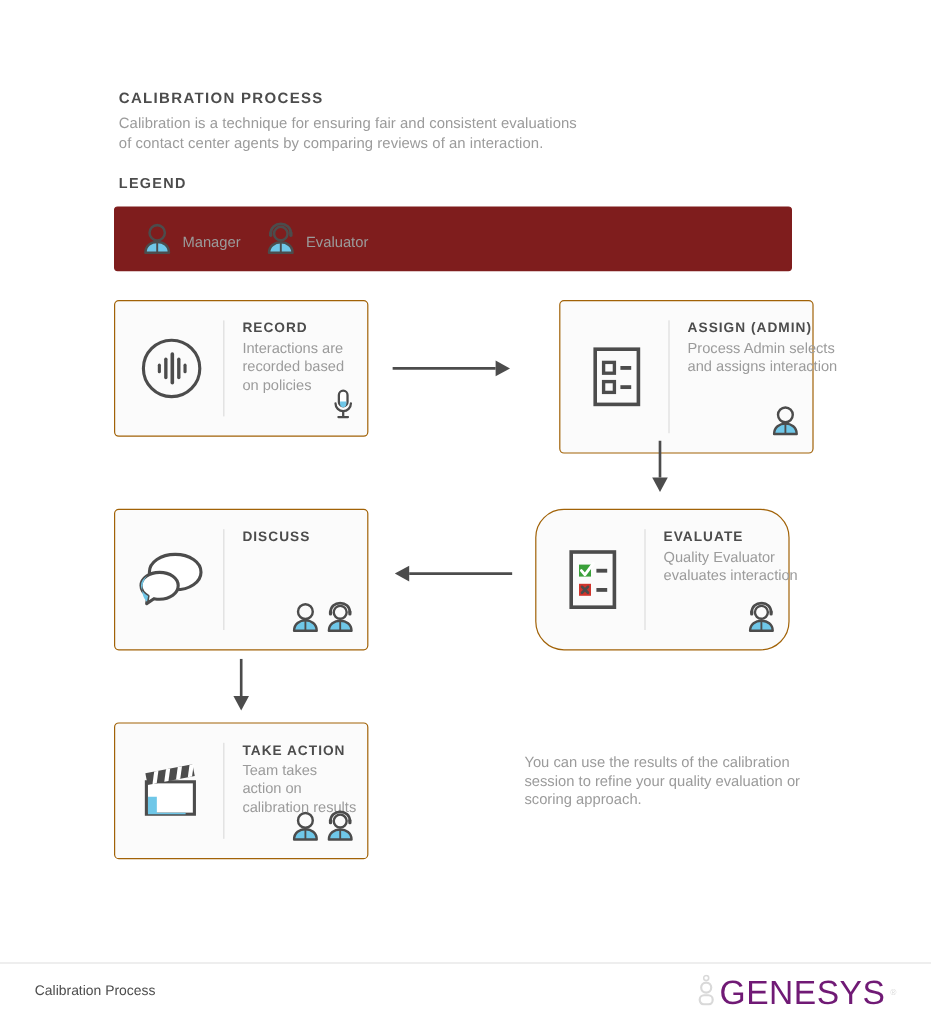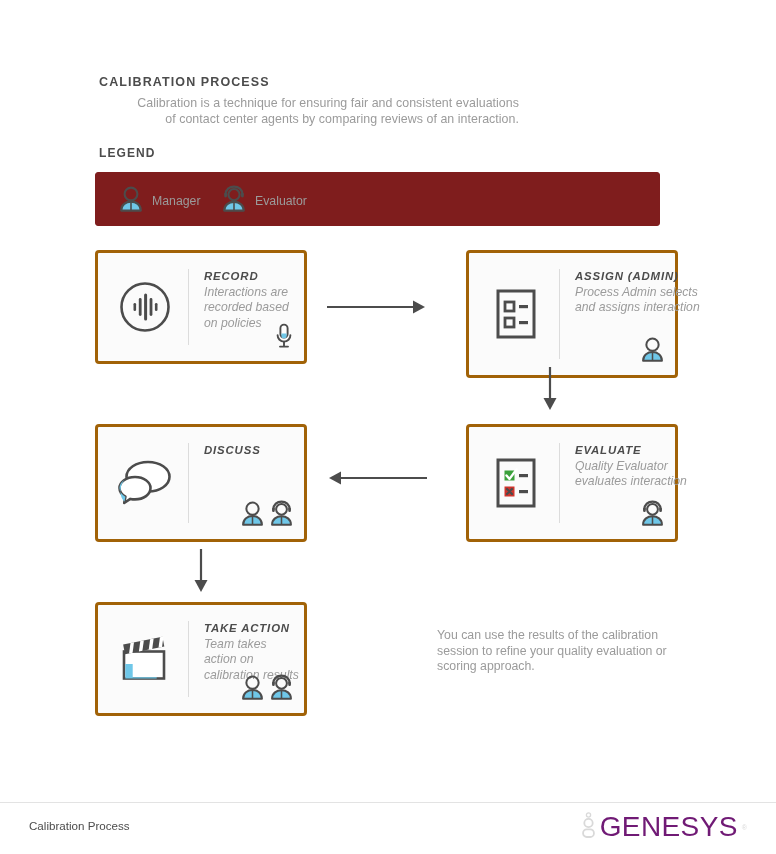--- a/index.html
+++ b/index.html
@@ -31,21 +31,20 @@
     letter-spacing: 1.1px;
     color: #4c4c4c;
     margin: 0 0 7px 0;
   }
   .h-desc {
     font-size: 12.4px;
     line-height: 15.6px;
     color: #9b9b9b;
     margin: 0;
     letter-spacing: 0.05px;
-    text-align: right;
   }
 
   .legend-title {
     position: absolute;
     left: 99px; top: 146px;
     font-size: 12px;
     font-weight: bold;
     letter-spacing: 1.1px;
     color: #4c4c4c;
   }
@@ -69,29 +68,28 @@
   .legend-item.two { left: 125px; top: 12px; }
   .legend-label {
     font-size: 12.3px;
     color: #9b9b9b;
   }
 
   
   .card {
     position: absolute;
     background: #fbfbfb;
-    border: 3px solid #a16207;
+    border: 1px solid #a16207;
     border-radius: 4px;
     box-sizing: border-box;
-    font-style: italic;
   }
   .card-record  { left: 95px;  top: 250px; width: 212px; height: 114px; }
   .card-assign  { left: 466px; top: 250px; width: 212px; height: 128px; }
   .card-discuss { left: 95px;  top: 424px; width: 212px; height: 118px; }
-  .card-evaluate{ left: 466px; top: 424px; width: 212px; height: 118px; }
+  .card-evaluate{ left: 446px; top: 424px; width: 212px; height: 118px; border-radius: 24px; }
   .card-action  { left: 95px;  top: 602px; width: 212px; height: 114px; }
 
   .card-icon {
     position: absolute;
     left: 16px; top: 50%;
     transform: translateY(-50%);
     width: 62px; height: 62px;
     display: flex; align-items: center; justify-content: center;
   }
   .card-divider {

